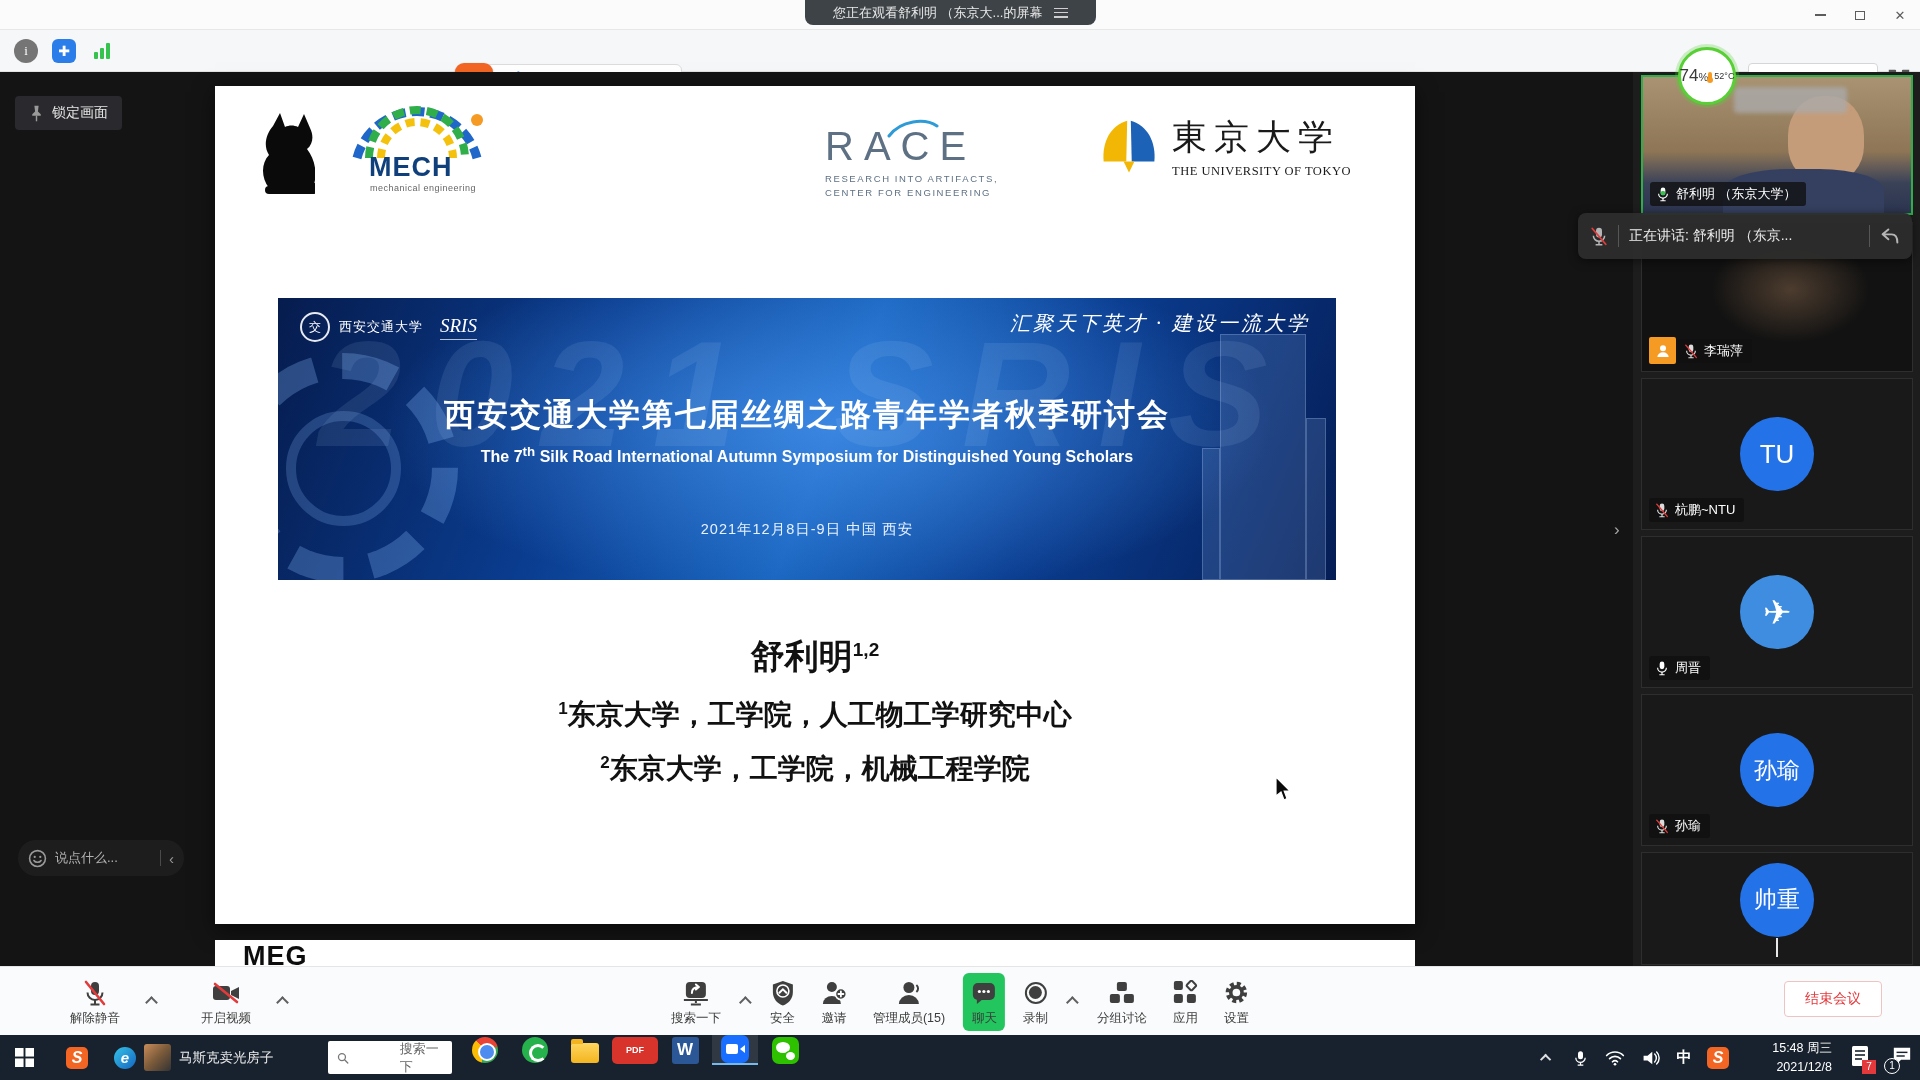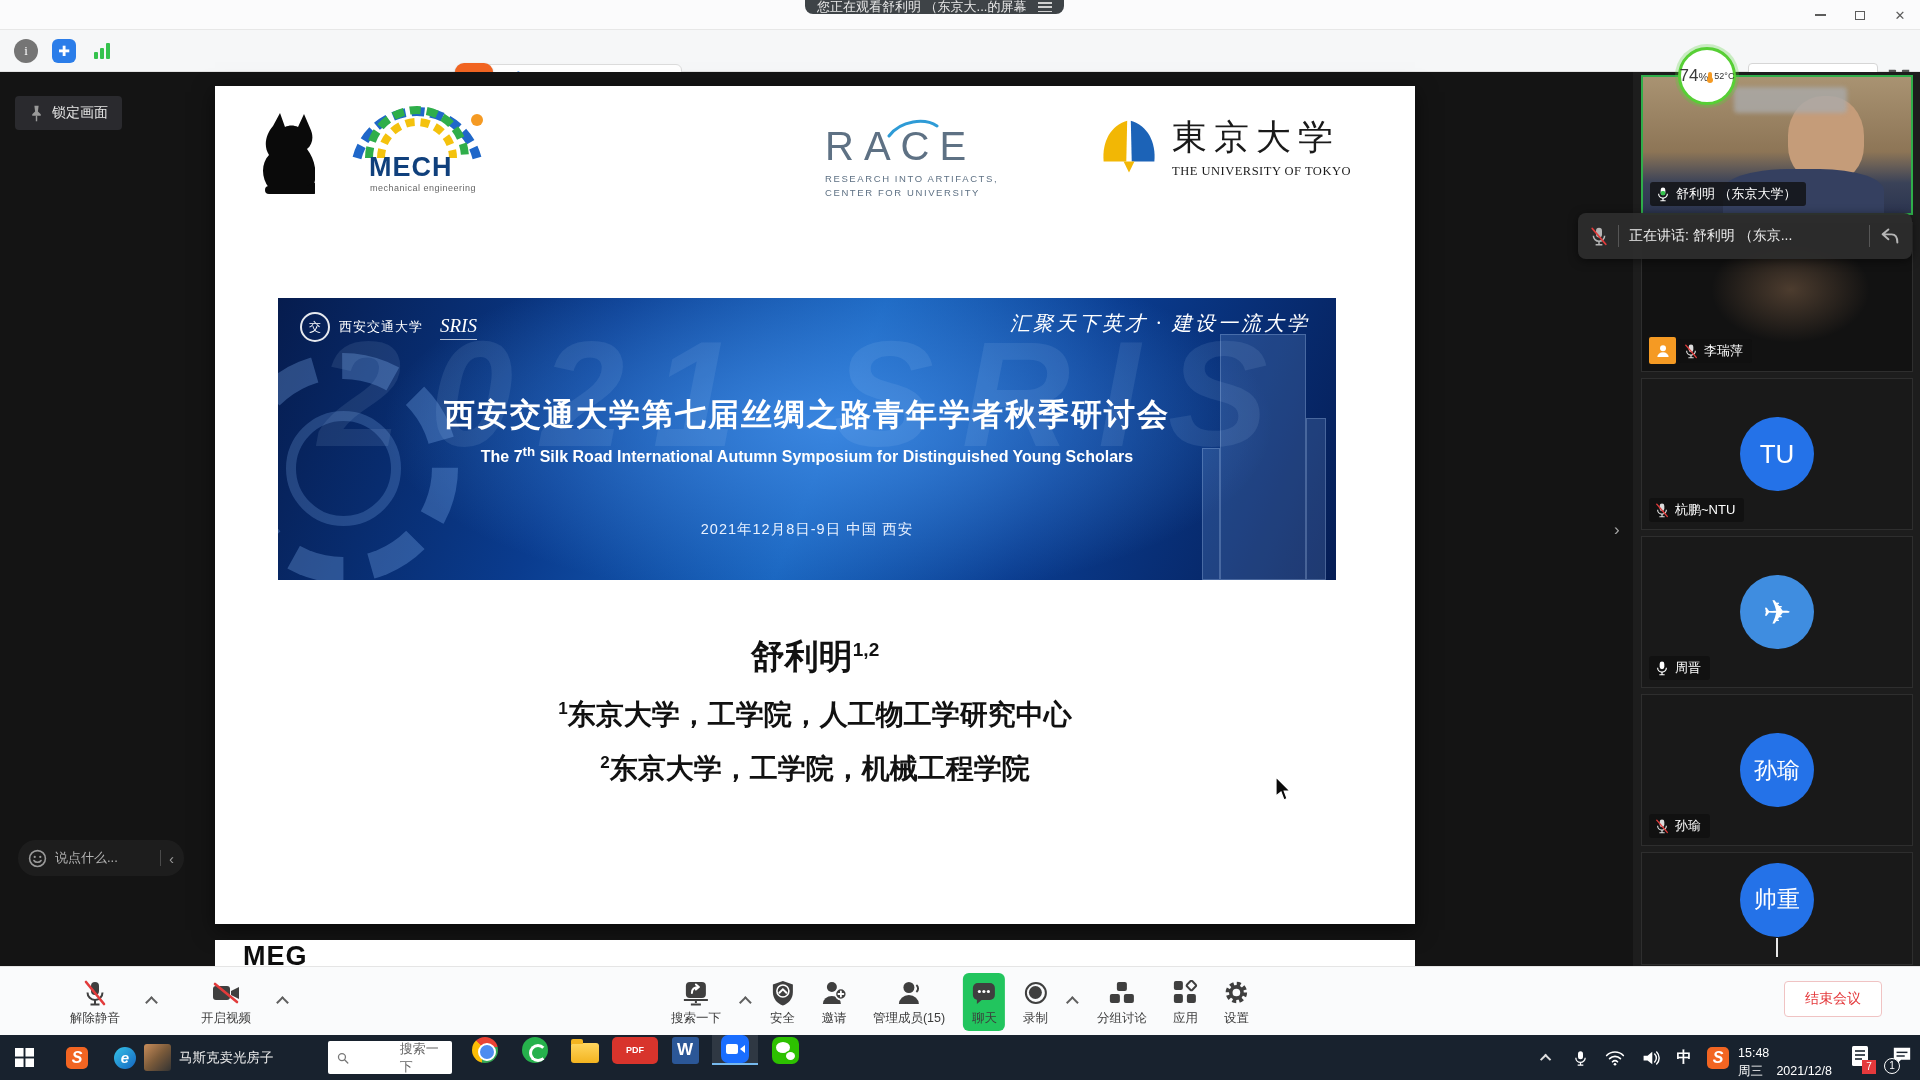--- a/index.html
+++ b/index.html
@@ -2,21 +2,21 @@
 <html><head>
 <meta charset="utf-8">
 <style>
   * { margin:0; padding:0; box-sizing:border-box; }
   html,body { width:1920px; height:1080px; overflow:hidden; background:#151515;
               font-family:"Liberation Sans","DejaVu Sans",sans-serif; }
   .abs { position:absolute; }
 
   
   #titlebar { position:absolute; left:0; top:0; width:1920px; height:30px; background:#fbfbfc; border-bottom:1px solid #e7e7e7; }
-  #watch-pill { position:absolute; left:805px; top:0; height:14px; padding:0 12px; background:#3e4347;
+  #watch-pill { position:absolute; left:805px; top:0; height:25px; padding:0 28px; background:#3e4347;
                 border-radius:0 0 8px 8px; display:flex; align-items:center; gap:12px; color:#e8e8e8; font-size:13px; }
   .hamburger { width:14px; height:10px; display:flex; flex-direction:column; justify-content:space-between; }
   .hamburger i { display:block; height:1.5px; background:#cfcfcf; }
   .winctl { position:absolute; top:0; height:30px; width:40px; display:flex; align-items:center; justify-content:center; color:#5c5c5c; font-size:13px; }
   .minbar { width:11px; height:1.5px; background:#5c5c5c; }
   .maxbox { width:10px; height:9px; border:1.5px solid #5c5c5c; }
 
   
   #bar2 { position:absolute; left:0; top:30px; width:1920px; height:42px; background:#f6f7f8; border-bottom:1px solid #e2e2e2; }
   .round-ic { width:24px; height:24px; border-radius:50%; display:flex; align-items:center; justify-content:center; }
@@ -165,21 +165,21 @@
   .meet-ic { width:28px; height:28px; background:#1a6eff; border-radius:7px; position:relative; }
   .meet-ic::before { content:""; position:absolute; left:5px; top:9px; width:12px; height:10px; background:#fff; border-radius:2px; }
   .meet-ic::after { content:""; position:absolute; right:4px; top:10px; border-top:4px solid transparent; border-bottom:4px solid transparent; border-right:5px solid #fff; }
   .wechat-ic { width:27px; height:27px; background:#2dc100; border-radius:7px; position:relative; }
   .wechat-ic::before { content:""; position:absolute; left:4px; top:5px; width:14px; height:11px; background:#fff; border-radius:50%; }
   .wechat-ic::after { content:""; position:absolute; right:4px; bottom:4px; width:9px; height:8px; background:#fff; border-radius:50%; box-shadow:0 0 0 1.5px #2dc100; }
   .active-app { background:rgba(255,255,255,.10); border-bottom:2px solid #76b9ed; }
   .tray-txt { color:#fff; font-size:15px; font-weight:bold; }
   .sogou-tray { width:22px; height:22px; background:#f26522; border-radius:5px; color:#fff; font-style:italic; font-weight:bold; font-size:16px;
                 display:flex; align-items:center; justify-content:center; }
-  #clock { position:absolute; left:1738px; top:0; width:96px; height:45px; display:flex; flex-direction:row; align-items:flex-end;
+  #clock { position:absolute; left:1738px; top:0; width:96px; height:45px; display:flex; flex-direction:column; align-items:flex-end;
            justify-content:center; color:#fff; font-size:12.5px; line-height:1.45; padding-right:2px; }
   .badge-red { position:absolute; right:-7px; bottom:-3px; min-width:14px; height:14px; background:#e4393c; color:#fff; font-size:10px;
                display:flex; align-items:center; justify-content:center; padding:0 2px; }
   .badge-circ { position:absolute; left:-8px; bottom:-4px; width:16px; height:16px; border-radius:50%; background:#18222e;
                 border:1.5px solid #fff; color:#fff; font-size:10px; display:flex; align-items:center; justify-content:center; }
   .chev-up-w { width:8px; height:8px; border-left:2px solid #dfdfdf; border-top:2px solid #dfdfdf; transform:rotate(45deg) translateY(2px); }
 </style>
 </head>
 <body>
 
@@ -302,21 +302,21 @@
       <div class="s">mechanical engineering</div>
     </div>
 
     <div id="race-logo">
       <div class="t">RACE</div>
       <svg class="swoosh" width="52" height="20" viewBox="0 0 52 20">
         <path d="M2 18 C14 2 38 0 50 8" fill="none" stroke="#2e9bd6" stroke-width="3" stroke-linecap="round"></path>
         </svg>
       <div class="s">
         <div>RESEARCH INTO ARTIFACTS,</div>
-        <div>CENTER FOR UNIVERSITY</div>
+        <div>CENTER FOR ENGINEERING</div>
       </div>
     </div>
 
     <div id="utokyo-logo">
       <svg width="58" height="58" viewBox="0 0 64 64">
         <path d="M30 3 C12 8 2 26 4 48 L29 48 Z" fill="#f2b705"></path>
         <path d="M34 3 C52 8 62 26 60 48 L35 48 Z" fill="#1c63b7"></path>
         <path d="M26 48 L32 60 L38 48 Z" fill="#f2b705"></path>
         </svg>
       <div>

